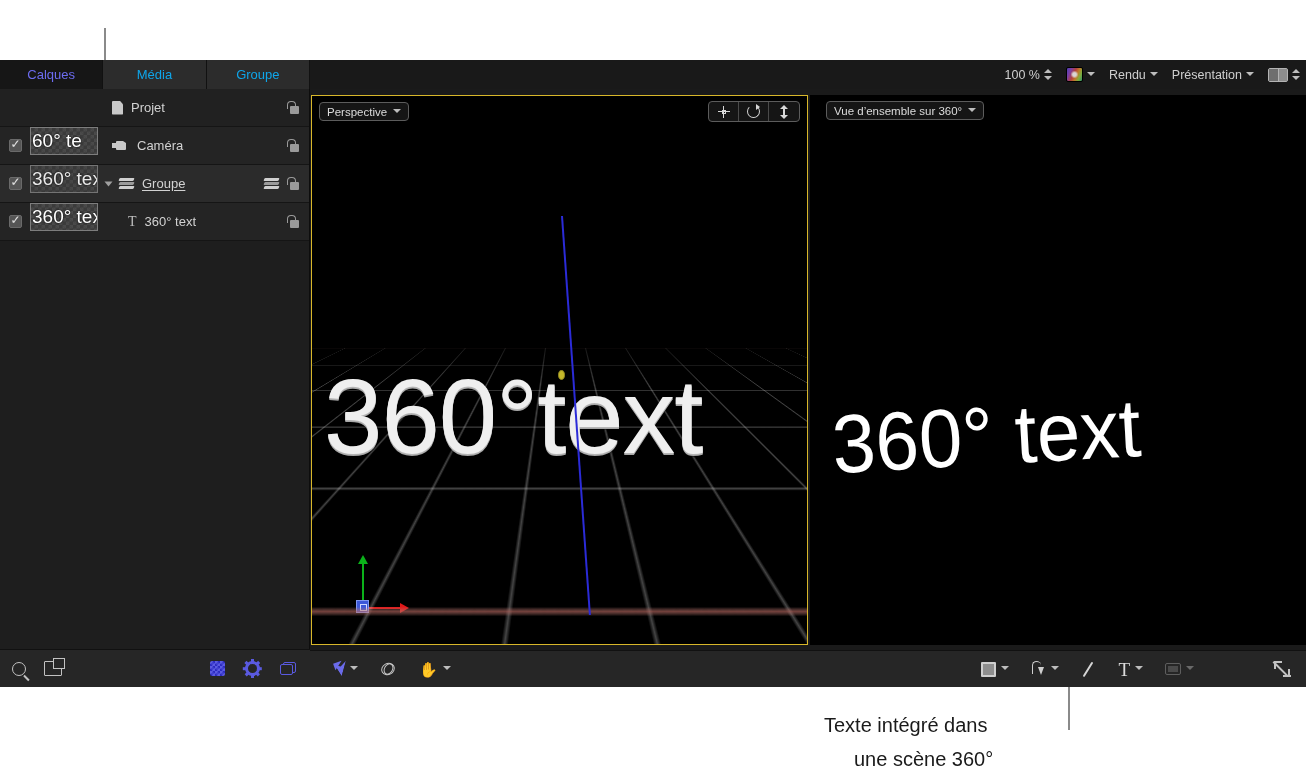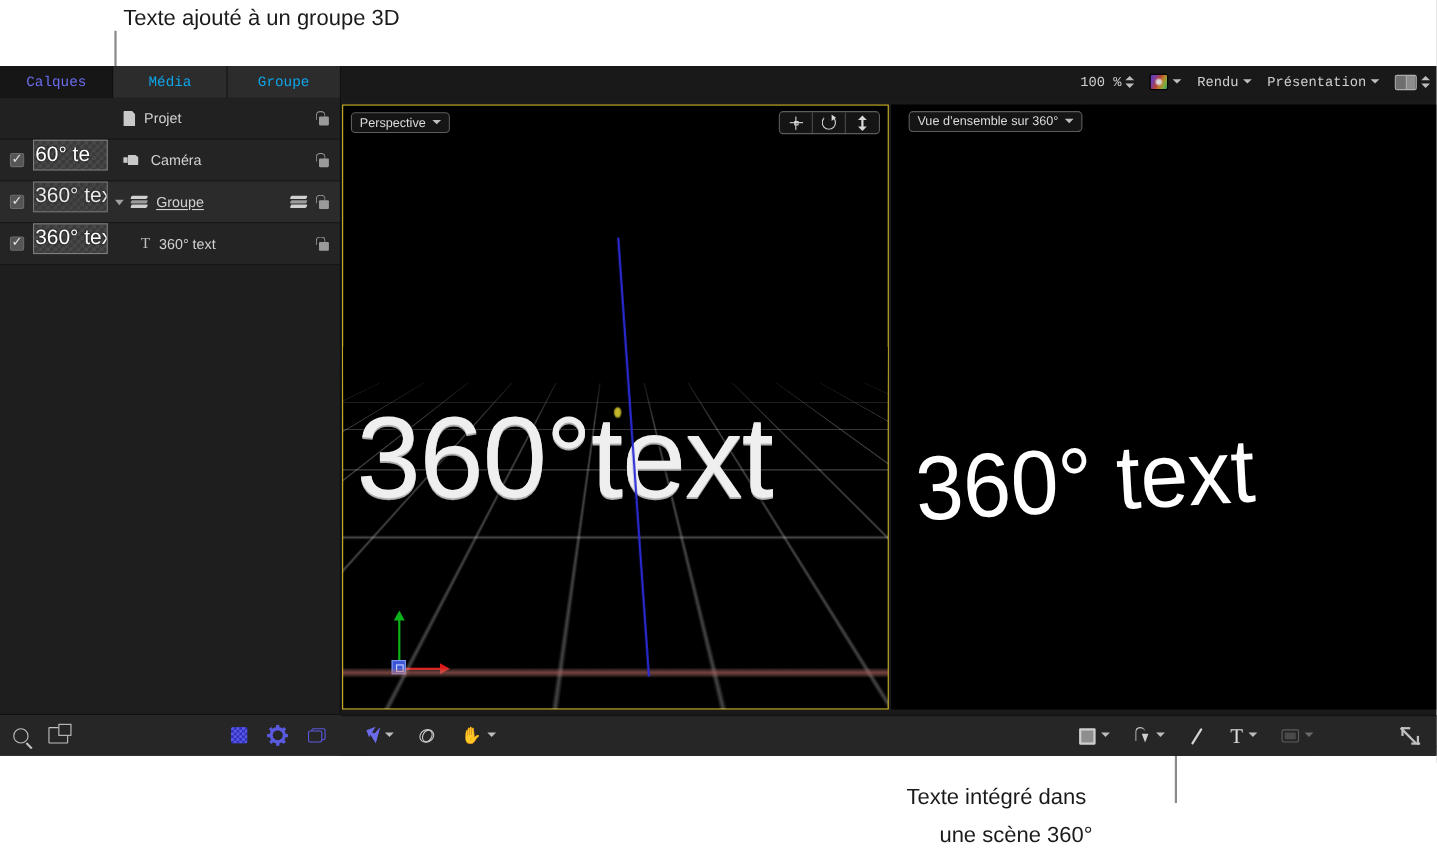--- a/index.html
+++ b/index.html
@@ -33,21 +33,21 @@
     width: 1306px; height: 627px;
     background: #1a1a1a;
     overflow: hidden;
   }
 
   
   .topbar {
     position: absolute; left: 0; top: 0;
     width: 1306px; height: 29px;
     background: #191919;
-    display: flex; align-items: center; font-family: Liberation Mono, monospace;
+    display: flex; align-items: center;
   }
   .tabs {
     display: flex; height: 29px; width: 310px;
   }
   .tab {
     flex: 1; display: flex; align-items: center; justify-content: center;
     font-size: 13px; color: #0ea5e9;
     background: #2c2c2c;
     border-right: 1px solid #111;
     cursor: default;
@@ -424,21 +424,20 @@
   .expand-ico span.a{left:0;top:0;width:8px;height:1.6px;background:#c2c2c2;}
   .expand-ico span.b{left:0;top:0;width:1.6px;height:8px;background:#c2c2c2;}
   .expand-ico span.c{right:-1px;bottom:0;width:8px;height:1.6px;background:#c2c2c2;}
   .expand-ico span.d{right:0;bottom:0;width:1.6px;height:8px;background:#c2c2c2;}
 </style>
 </head>
 <body>
 
 <div id="root">
 
-  <div class="callout-text" style="left:112px; top:4px;">Texte ajouté à un groupe 3D</div>
   <div class="callout-line" style="left:104px; top:28px; height:190px;"></div>
 
   <div class="callout-text" style="left:824px; top:712px;">Texte intégré dans</div>
   <div class="callout-text" style="left:854px; top:746px;">une scène 360°</div>
   <div class="callout-line" style="left:1068px; top:405px; height:325px;"></div>
 
   <div id="app">
 
     <div class="topbar">
       <div class="tabs">

